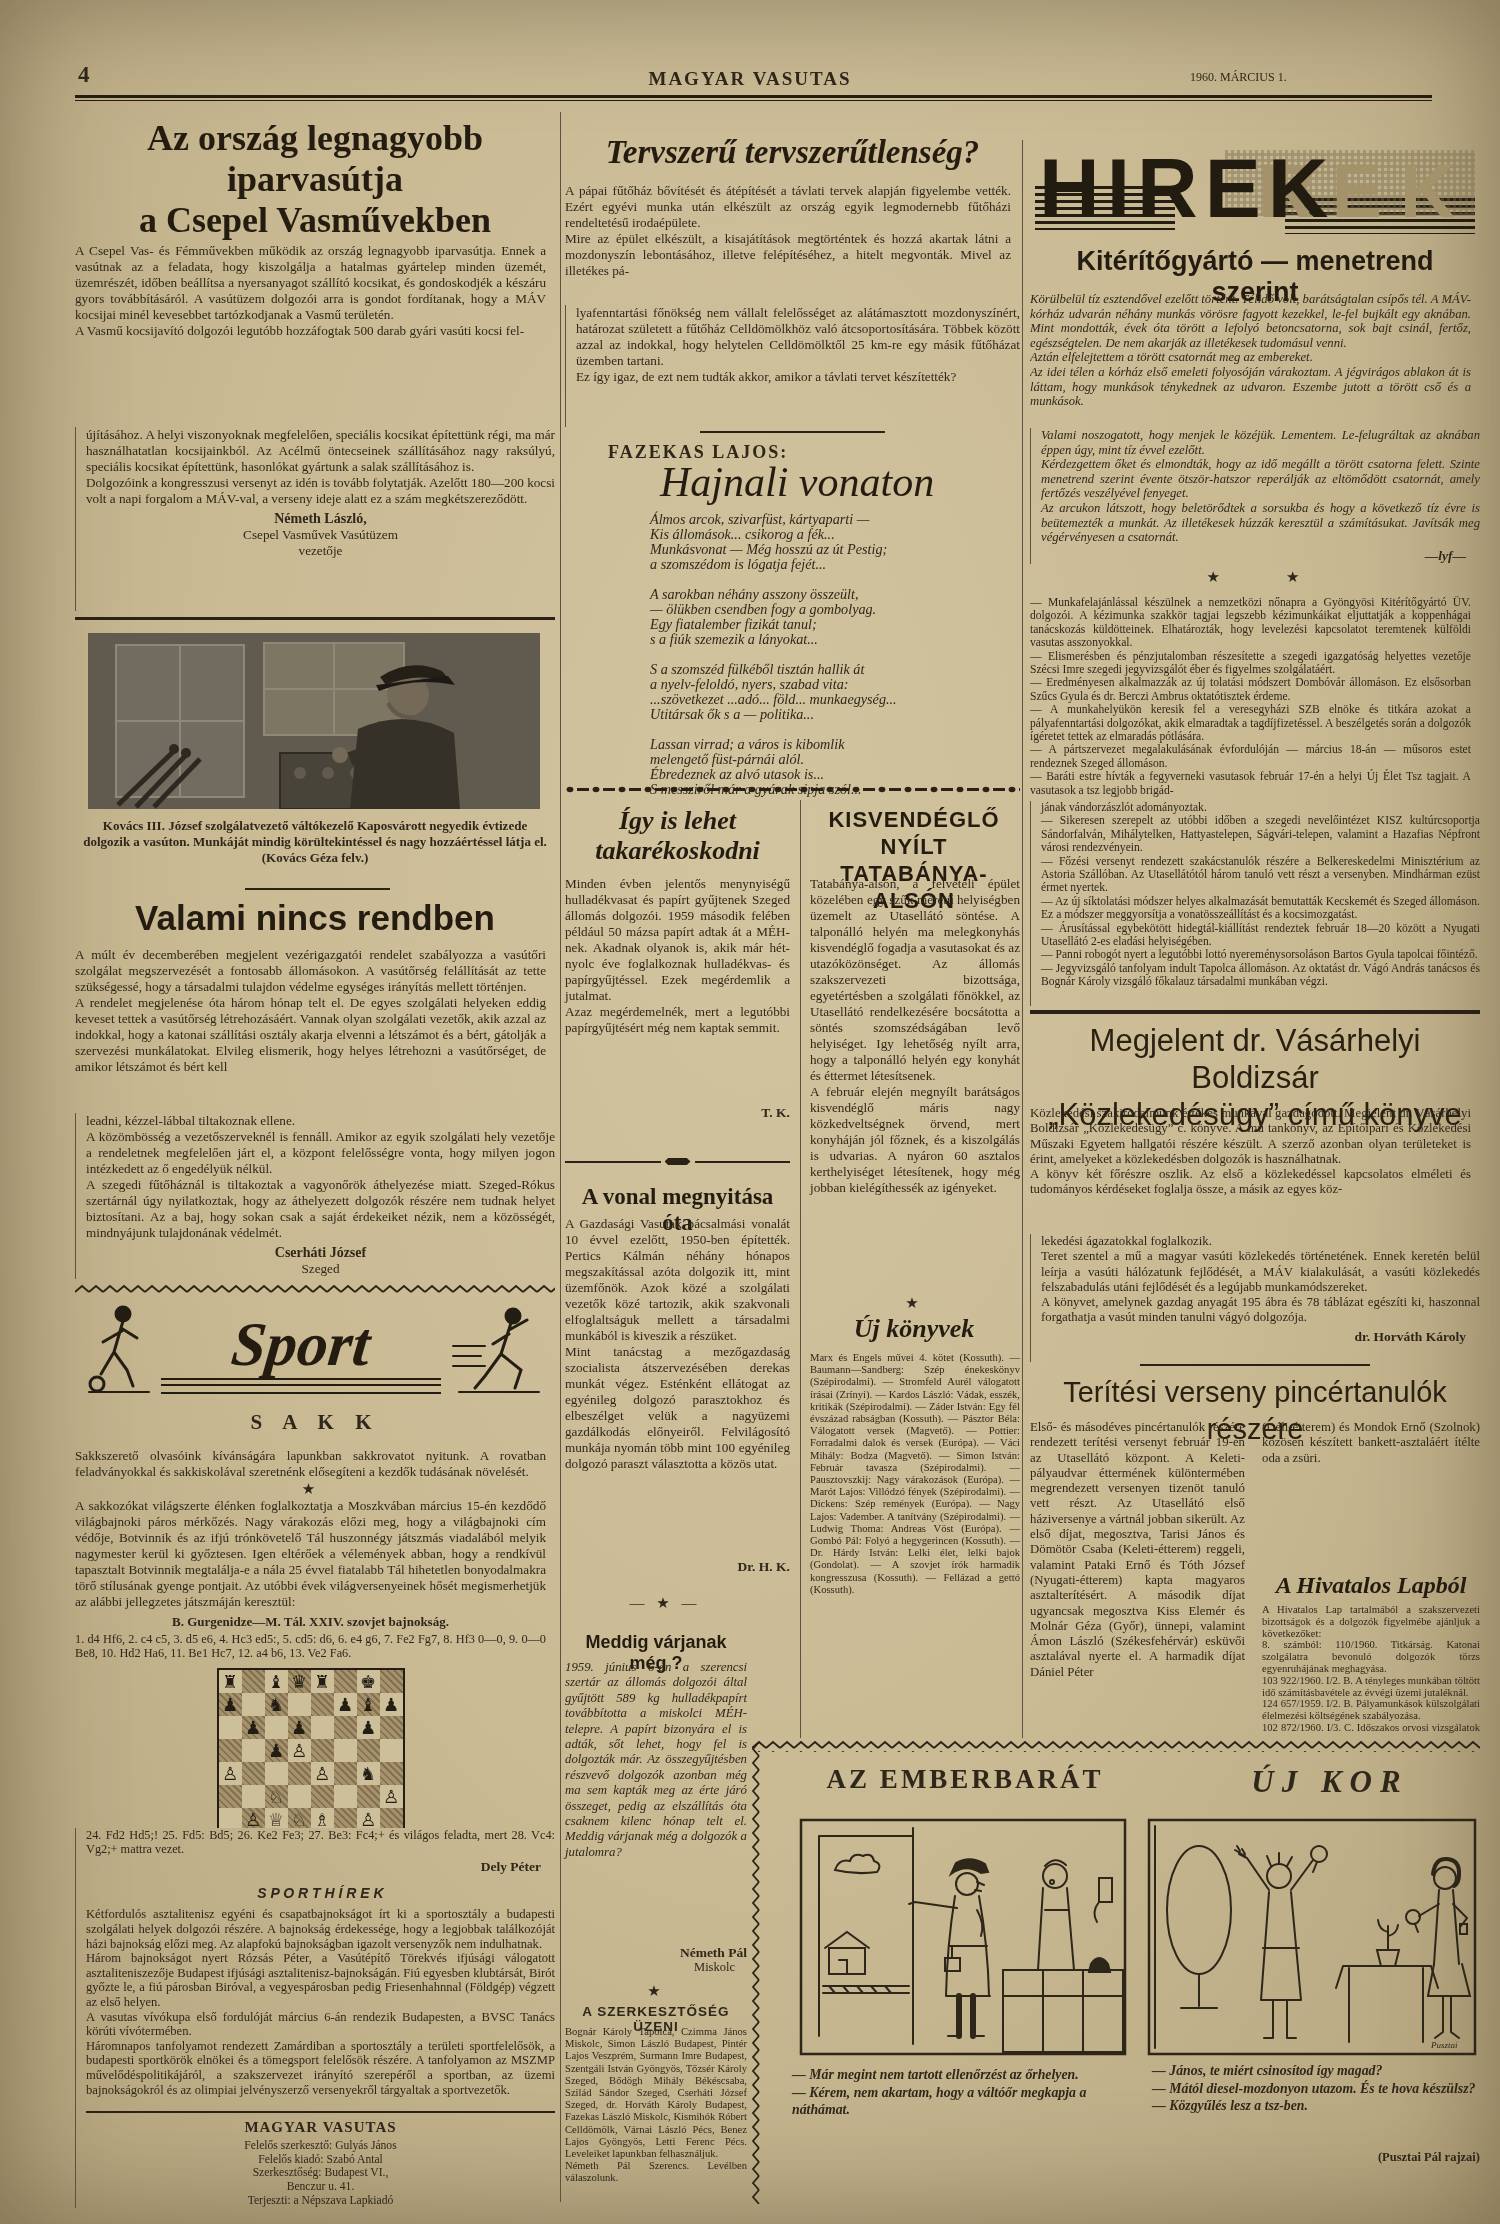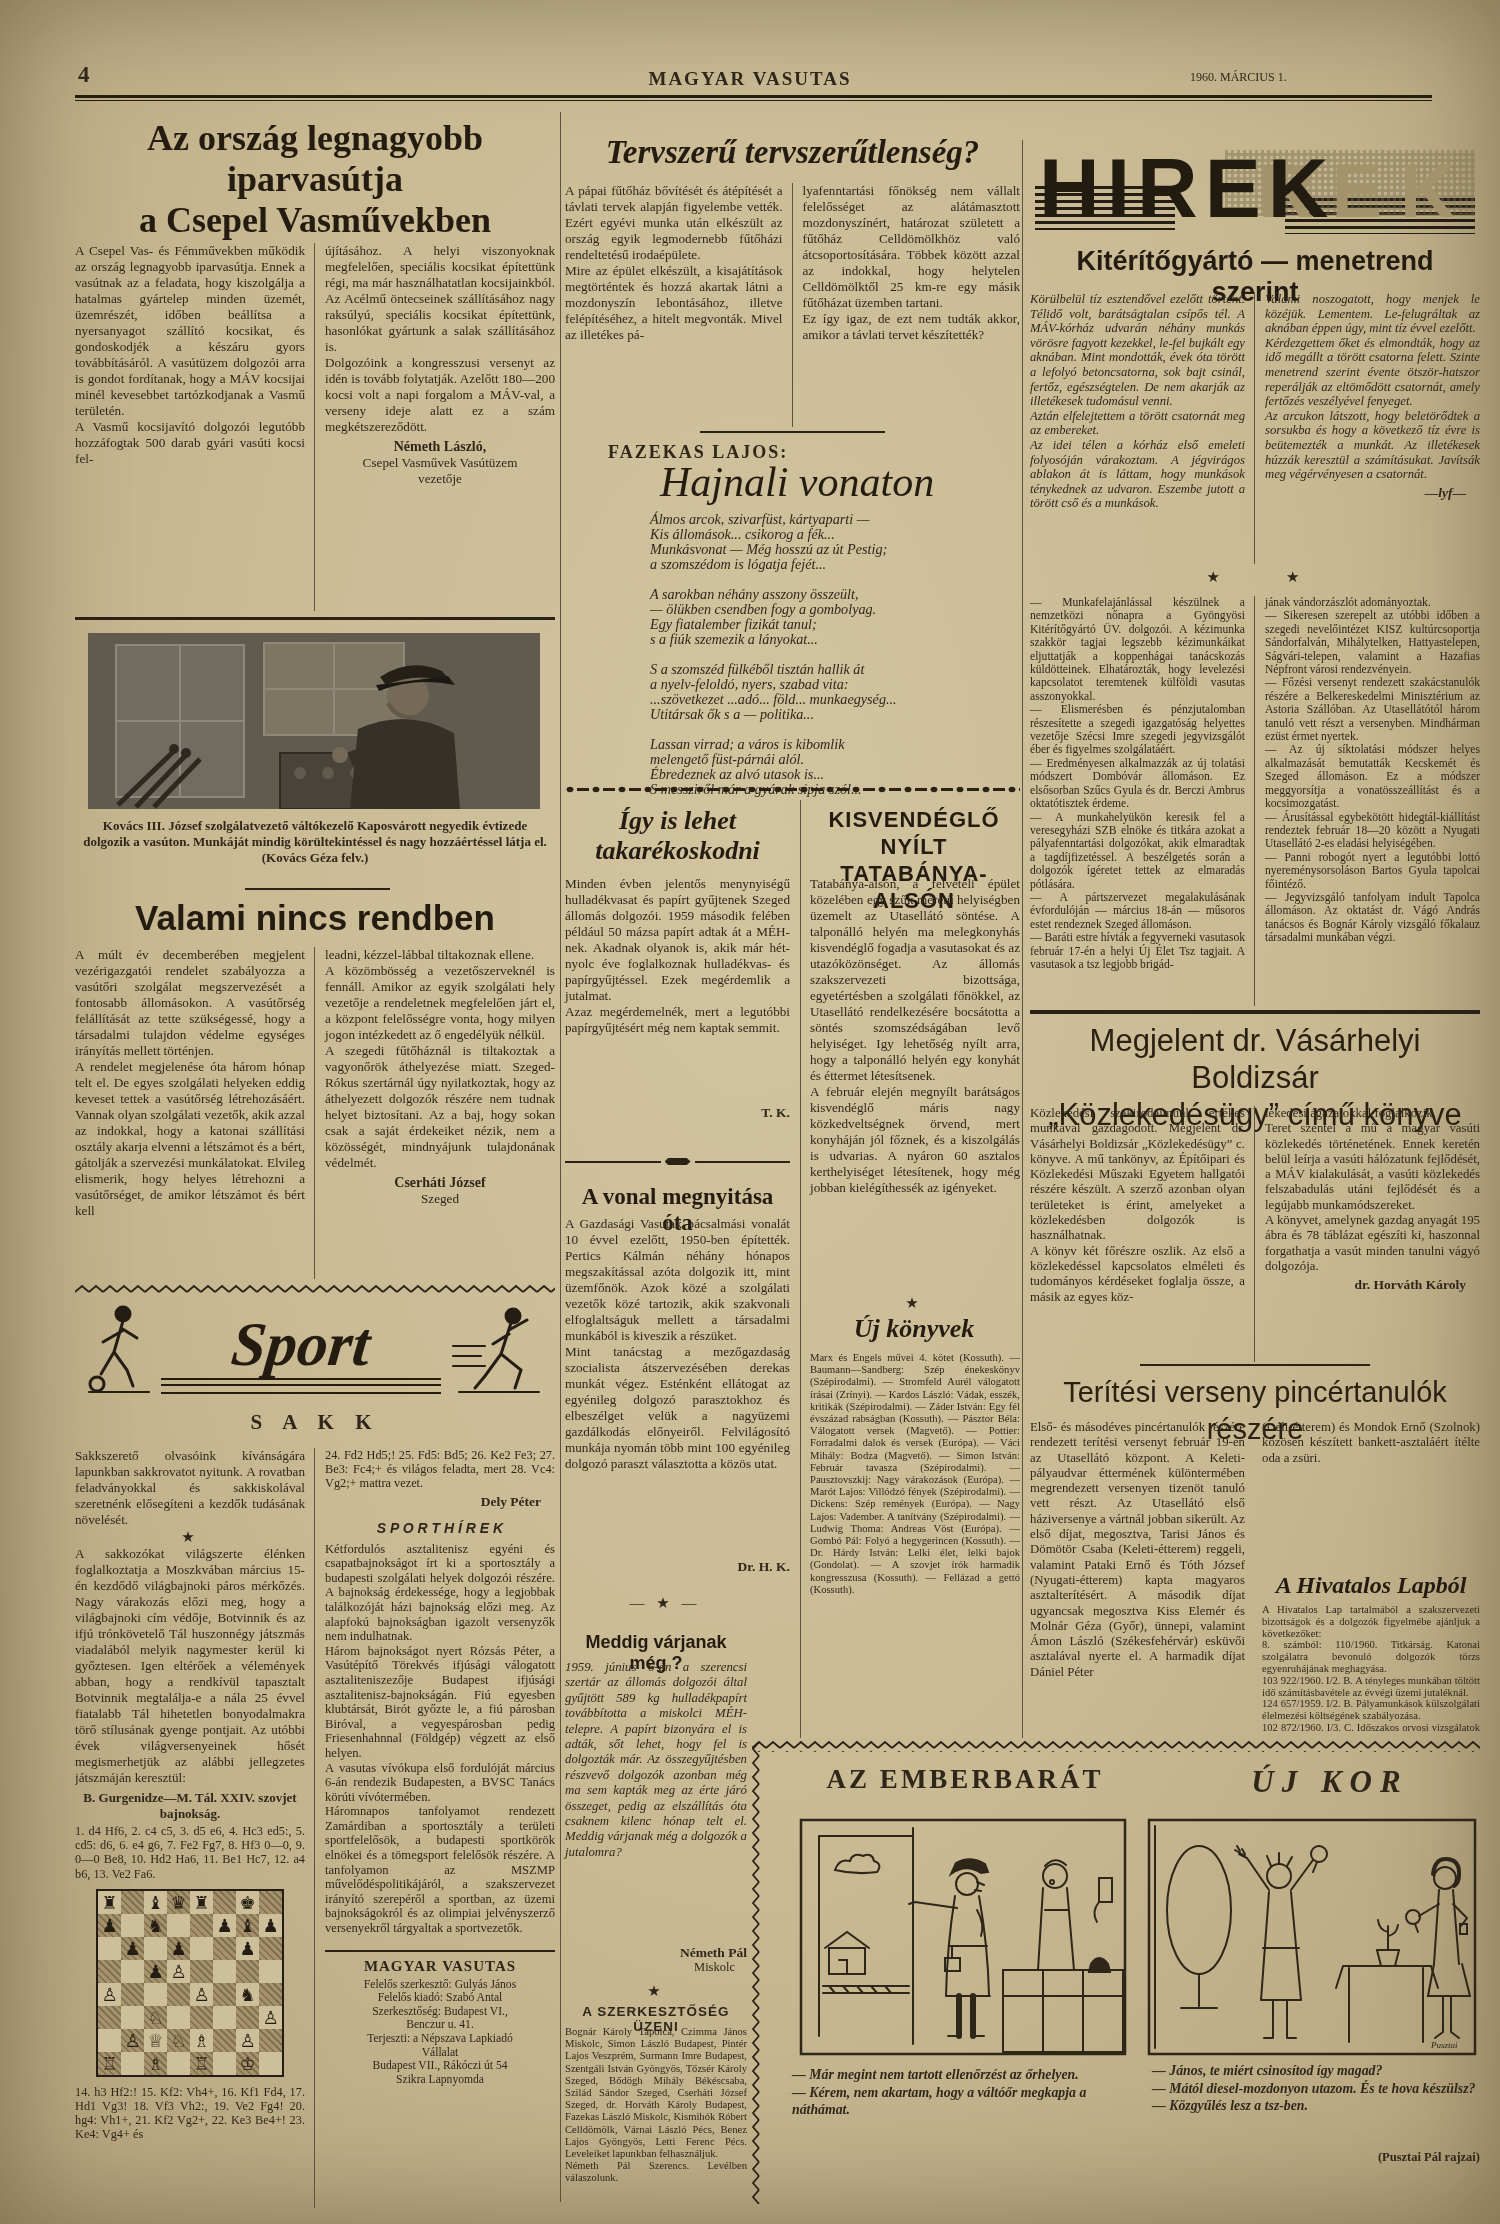--- a/index.html
+++ b/index.html
@@ -4,21 +4,21 @@
 <style>
   html,body{margin:0;padding:0;background:#8d8068;}
   #paper{position:relative;width:1500px;height:2224px;margin:0 auto;overflow:hidden;
     background:radial-gradient(ellipse at 50% 38%, #d2c49f 0%, #c9ba94 52%, #b5a47d 100%);
     box-shadow:inset 0 0 120px rgba(60,45,20,.45);
     font-family:"Liberation Serif", serif;color:#2f271a;}
   .abs{position:absolute;}
   .bt{font-size:13.2px;line-height:16px;text-align:justify;white-space:pre-line;}
   .sm{font-size:11.6px;line-height:13.4px;}
   .xs{font-size:10.6px;line-height:12.2px;}
-  .art{position:absolute;display:flex;overflow:hidden;}
+  .art{position:absolute;display:flex;overflow:hidden;flex-direction:column;}
   .c{flex:1;padding-right:9px;overflow:hidden;}
   .c2{border-left:1px solid #5d5140;padding-left:10px;padding-right:0;}
   .sig{font-weight:bold;text-align:center;font-size:14px;margin-top:4px;}
   .sigr{font-weight:bold;text-align:right;font-size:13.5px;padding-right:14px;margin-top:3px;}
   .ctr{text-align:center;}
   .sans{font-family:"Liberation Sans", sans-serif;}
   .rule{position:absolute;background:#2a2216;}
   .drule{position:absolute;border-top:3px solid #241d12;border-bottom:1px solid #241d12;height:2px;}
   .vrule{position:absolute;width:1px;background:#5d5140;}
   .h-csepel{font-weight:bold;font-size:36px;line-height:41px;text-align:center;color:#241c10;}

